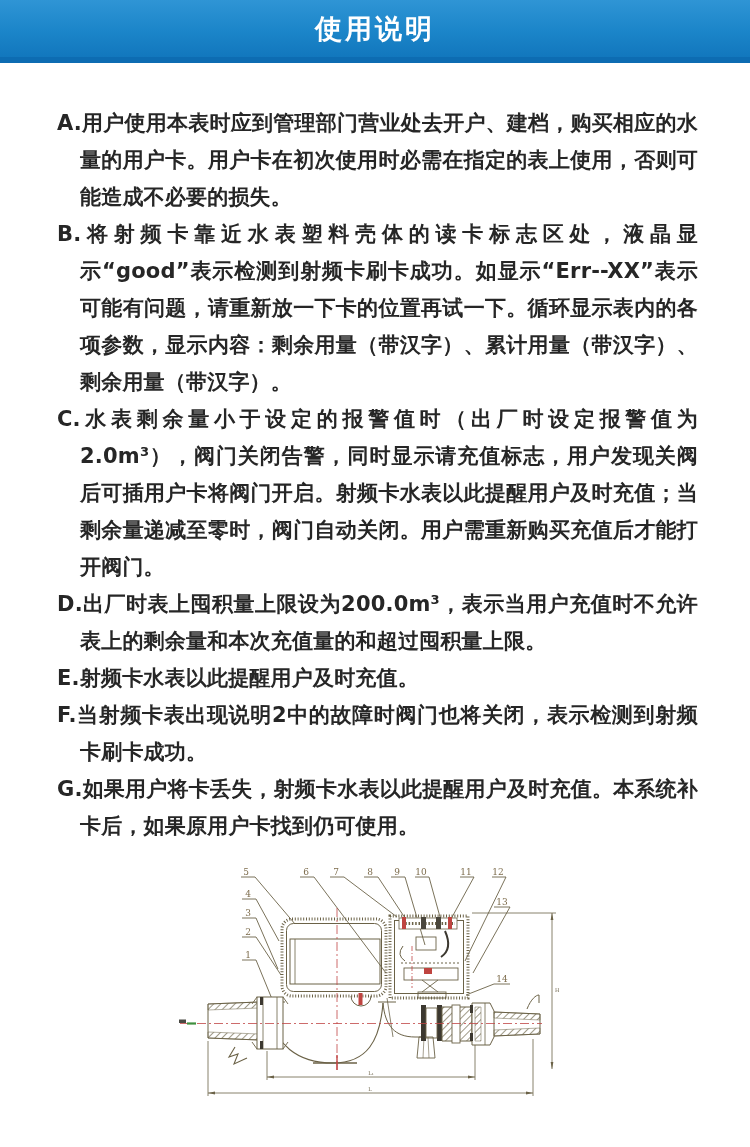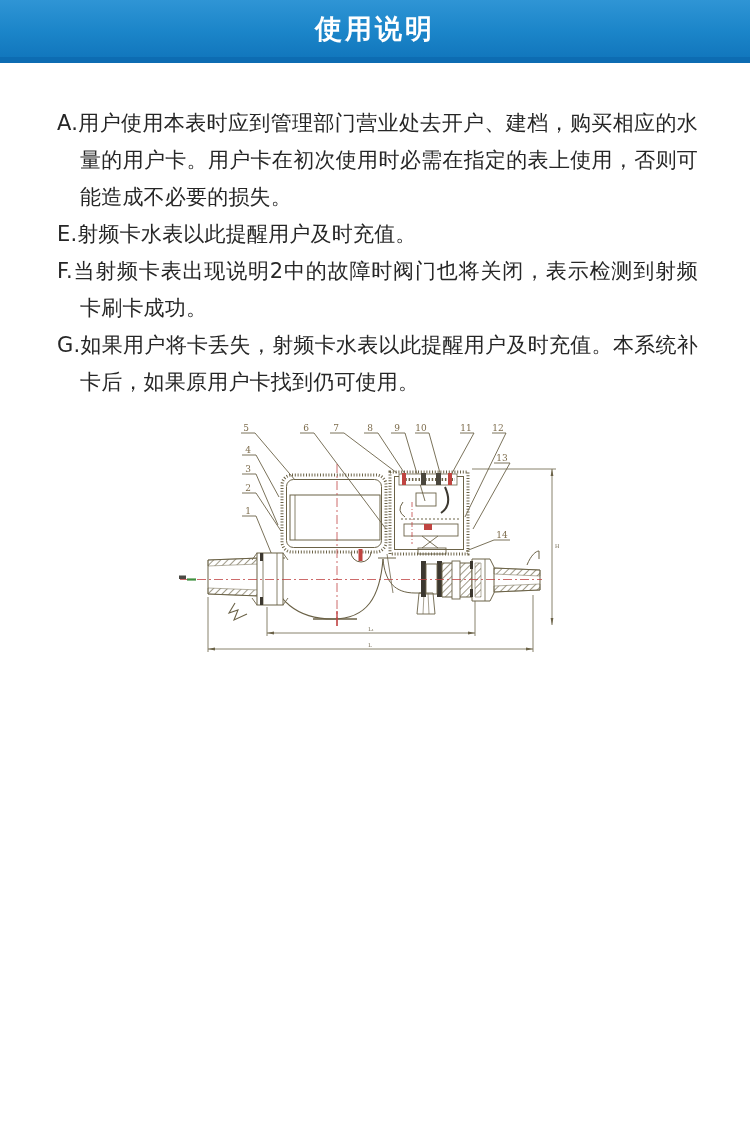--- a/index.html
+++ b/index.html
@@ -16,21 +16,21 @@
     background:linear-gradient(180deg,#2f95d5 0%,#1b85c9 55%,#1277bd 100%);
     border-bottom:6px solid #0d6cb2;
     display:flex; align-items:center; justify-content:center;
   }
   .header-title {
     color:#ffffff; font-size:27px; font-weight:600; letter-spacing:3px;
     font-family:"DejaVu Sans","Liberation Sans",sans-serif;
   }
 
   
-  .content { padding:42px 52px 0 57px; }
+  .content { padding:42px 52px 0 57px;font-weight:bold; }
   .item {
     font-size:21px; line-height:37px; color:#262626;
     text-align:justify; letter-spacing:0.2px;
     padding-left:23px; text-indent:-23px;
   }
   .item .lbl { display:inline; }
 
   
   .diagram-wrap { width:400px; margin:6px auto 0 auto; }
   svg text.callout {
@@ -46,20 +46,23 @@
 <body>
 
 <div class="page">
 
   <div class="header">
     <span class="header-title">使用说明</span>
   </div>
 
   <div class="content">
     <p class="item"><span class="lbl">A.</span><span>用户使用本表时应到管理部门营业处去开户、建档，购买相应的水量的用户卡。用户卡在初次使用时必需在指定的表上使用，否则可能造成不必要的损失。</span></p>
+    <p class="item"><span class="lbl">B.</span><span>将射频卡靠近水表塑料壳体的读卡标志区处，液晶显示“good”表示检测到射频卡刷卡成功。如显示“Err--XX”表示可能有问题，请重新放一下卡的位置再试一下。循环显示表内的各项参数，显示内容：剩余用量（带汉字）、累计用量（带汉字）、剩余用量（带汉字）。</span></p>
+    <p class="item"><span class="lbl">C.</span><span>水表剩余量小于设定的报警值时（出厂时设定报警值为2.0m³），阀门关闭告警，同时显示请充值标志，用户发现关阀后可插用户卡将阀门开启。射频卡水表以此提醒用户及时充值；当剩余量递减至零时，阀门自动关闭。用户需重新购买充值后才能打开阀门。</span></p>
+    <p class="item"><span class="lbl">D.</span><span>出厂时表上囤积量上限设为200.0m³，表示当用户充值时不允许表上的剩余量和本次充值量的和超过囤积量上限。</span></p>
     <p class="item"><span class="lbl">E.</span><span>射频卡水表以此提醒用户及时充值。</span></p>
     <p class="item"><span class="lbl">F.</span><span>当射频卡表出现说明2中的故障时阀门也将关闭，表示检测到射频卡刷卡成功。</span></p>
     <p class="item"><span class="lbl">G.</span><span>如果用户将卡丢失，射频卡水表以此提醒用户及时充值。本系统补卡后，如果原用户卡找到仍可使用。</span></p>
   </div>
 
   <div class="diagram-wrap">
     <svg width="400" height="270" viewBox="0 0 400 270">
       <defs>
         <pattern id="h1" width="5" height="5" patternUnits="userSpaceOnUse" patternTransform="rotate(45)">
           <line x1="0" y1="0" x2="0" y2="5" stroke="#6b6247" stroke-width="1.3"></line>

